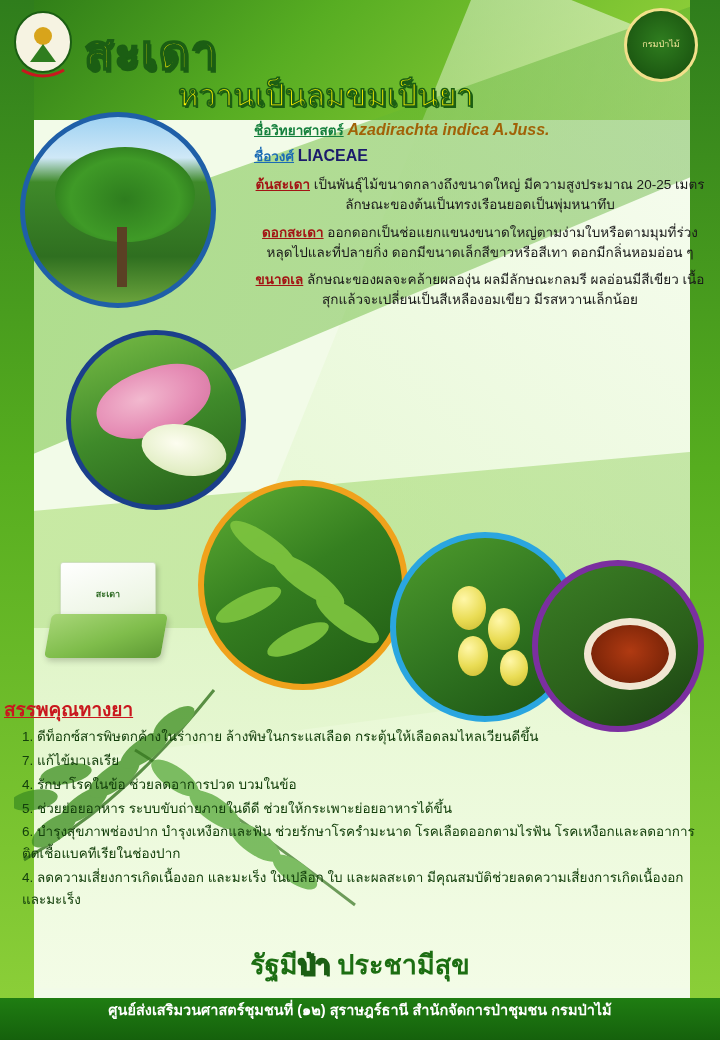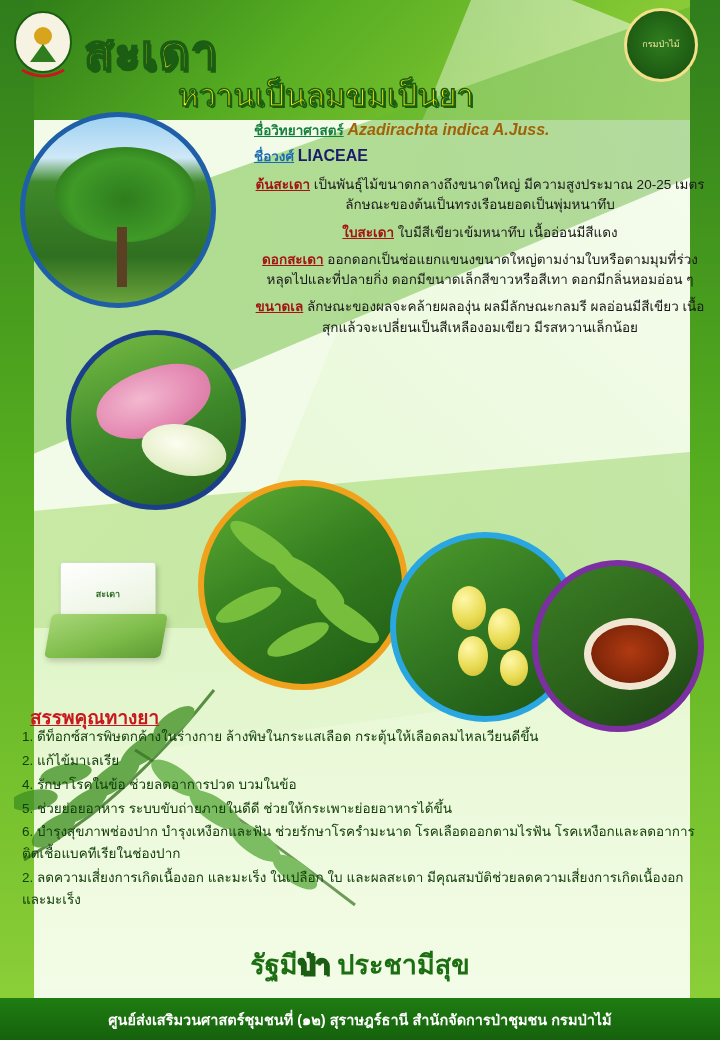--- a/index.html
+++ b/index.html
@@ -129,43 +129,42 @@
   .info .row { margin-bottom: 2px; }
   .sci-label { color:#15803d; text-decoration: underline; font-weight: bold; }
   .sci-name  { color:#a16207; font-style: italic; font-weight: bold; font-size: 16px; }
   .fam-label { color:#1b6bb5; text-decoration: underline; font-weight: bold; }
   .fam-name  { color:#1b1b6b; font-weight: bold; font-size: 16px; }
   .para { margin-top: 7px; text-align: center; }
   .kw { color:#a31515; font-weight:bold; text-decoration: underline; }
 
   
   .benefits-title {
-    position: absolute; left: 30px; top: 694px;
+    position: absolute; left: 4px; top: 694px;
     font-size: 19px; font-weight: bold; color: #c9171e;
     text-decoration: underline;
-    margin-top: 8px;
   }
   .benefits {
     position: absolute; left: 22px; top: 726px; width: 676px;
     font-size: 13.5px; line-height: 1.62; color: #14400c;
   }
   .benefits .item { margin-bottom: 2px; }
 
   
   .slogan {
     position: absolute; left: 0; right: 0; bottom: 54px;
     text-align: center; font-size: 27px; font-weight: bold;
   }
   .slogan .w1 { color: #1c6e12; }
   .slogan .w2 { color: #fff200; -webkit-text-stroke: 1.5px #1b5e13; text-shadow: 2px 2px 0 #1b5e13; }
   .slogan .w3 { color: #1c6e12; }
   .footer-bar {
     position: absolute; left: 0; bottom: 0; width: 720px; height: 42px;
     background: linear-gradient(180deg,#1f7d12 0%, #15610c 100%);
-    display: flex; align-items: center; justify-content: center;
+    display: flex; align-items: flex-start; justify-content: center;
     color: #ffffff; font-size: 14.5px; font-weight: bold;
   }
 </style>
 </head>
 <body>
 
 <div class="poster">
 
   <div class="bg-top"></div>
   <div class="bg-swoosh3"></div>
@@ -253,38 +252,35 @@
     </div>
     <div class="row">
       <span class="fam-label">ชื่อวงศ์</span>
       <span class="fam-name">LIACEAE</span>
     </div>
 
     <div class="para">
       <span class="kw">ต้นสะเดา</span><span> เป็นพันธุ์ไม้ขนาดกลางถึงขนาดใหญ่ มีความสูงประมาณ 20-25 เมตร ลักษณะของต้นเป็นทรงเรือนยอดเป็นพุ่มหนาทึบ</span>
     </div>
     <div class="para">
-      <span class="kw">ใบสะเดา</span><span> ใบมีสีเขียวเข้มหนาทึบ เนื้ออ่อนมีสีแดง</span>
-    </div>
-    <div class="para">
       <span class="kw">ดอกสะเดา</span><span> ออกดอกเป็นช่อแยกแขนงขนาดใหญ่ตามง่ามใบหรือตามมุมที่ร่วงหลุดไปและที่ปลายกิ่ง ดอกมีขนาดเล็กสีขาวหรือสีเทา ดอกมีกลิ่นหอมอ่อน ๆ</span>
     </div>
     <div class="para">
       <span class="kw">ขนาดเล</span><span> ลักษณะของผลจะคล้ายผลองุ่น ผลมีลักษณะกลมรี ผลอ่อนมีสีเขียว เนื้อสุกแล้วจะเปลี่ยนเป็นสีเหลืองอมเขียว มีรสหวานเล็กน้อย</span>
     </div>
   </div>
 
   <div class="benefits-title">สรรพคุณทางยา</div>
   <div class="benefits">
     <div class="item">1. ดีท็อกซ์สารพิษตกค้างในร่างกาย ล้างพิษในกระแสเลือด กระตุ้นให้เลือดลมไหลเวียนดีขึ้น</div>
-    <div class="item">2. แก้ไข้มาเลเรีย</div>
+    <div class="item">7. แก้ไข้มาเลเรีย</div>
     <div class="item">4. รักษาโรคในข้อ ช่วยลดอาการปวด บวมในข้อ</div>
     <div class="item">5. ช่วยย่อยอาหาร ระบบขับถ่ายภายในดีดี ช่วยให้กระเพาะย่อยอาหารได้ขึ้น</div>
     <div class="item">6. บำรุงสุขภาพช่องปาก บำรุงเหงือกและฟัน ช่วยรักษาโรครำมะนาด โรคเลือดออกตามไรฟัน โรคเหงือกและลดอาการติดเชื้อแบคทีเรียในช่องปาก</div>
-    <div class="item">2. ลดความเสี่ยงการเกิดเนื้องอก และมะเร็ง ในเปลือก ใบ และผลสะเดา มีคุณสมบัติช่วยลดความเสี่ยงการเกิดเนื้องอก และมะเร็ง</div>
+    <div class="item">4. ลดความเสี่ยงการเกิดเนื้องอก และมะเร็ง ในเปลือก ใบ และผลสะเดา มีคุณสมบัติช่วยลดความเสี่ยงการเกิดเนื้องอก และมะเร็ง</div>
   </div>
 
   <div class="slogan">
     <span class="w1">รัฐมี</span><span class="w2">ป่า</span><span class="w3"> ประชามีสุข</span>
   </div>
 
   <div class="footer-bar">
     <span>ศูนย์ส่งเสริมวนศาสตร์ชุมชนที่ (๑๒) สุราษฎร์ธานี  สำนักจัดการป่าชุมชน กรมป่าไม้</span>
   </div>
 

